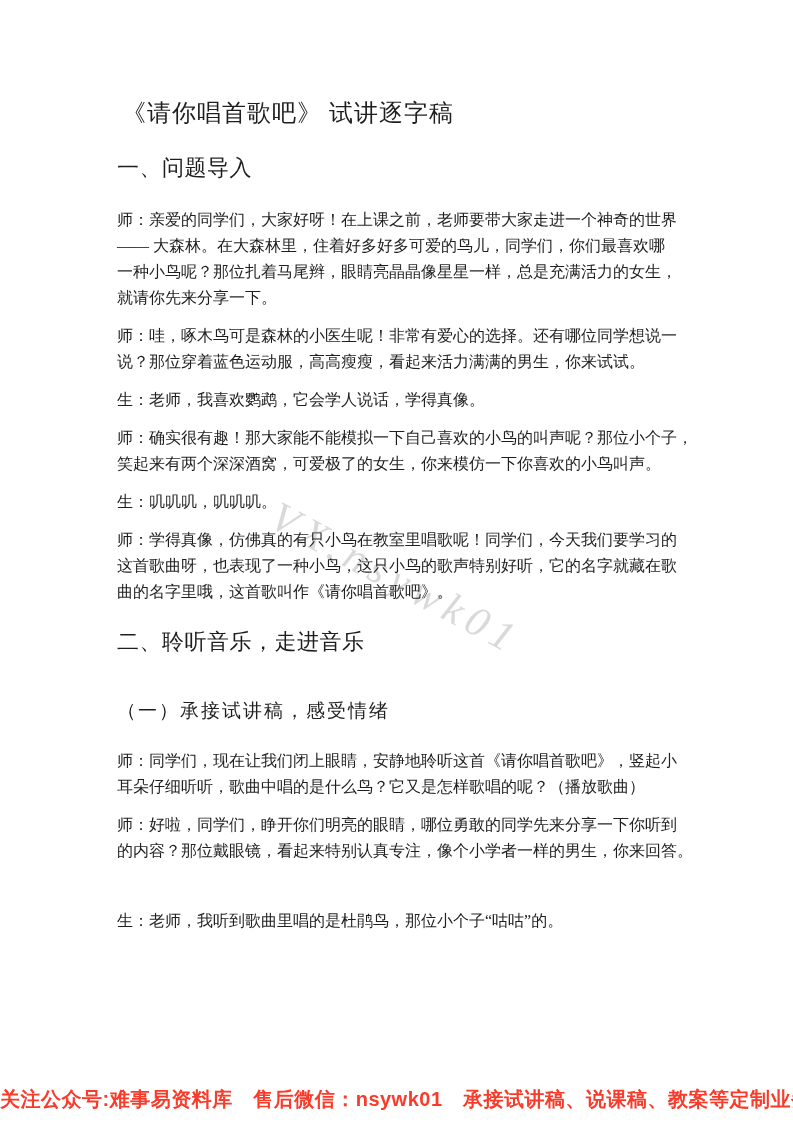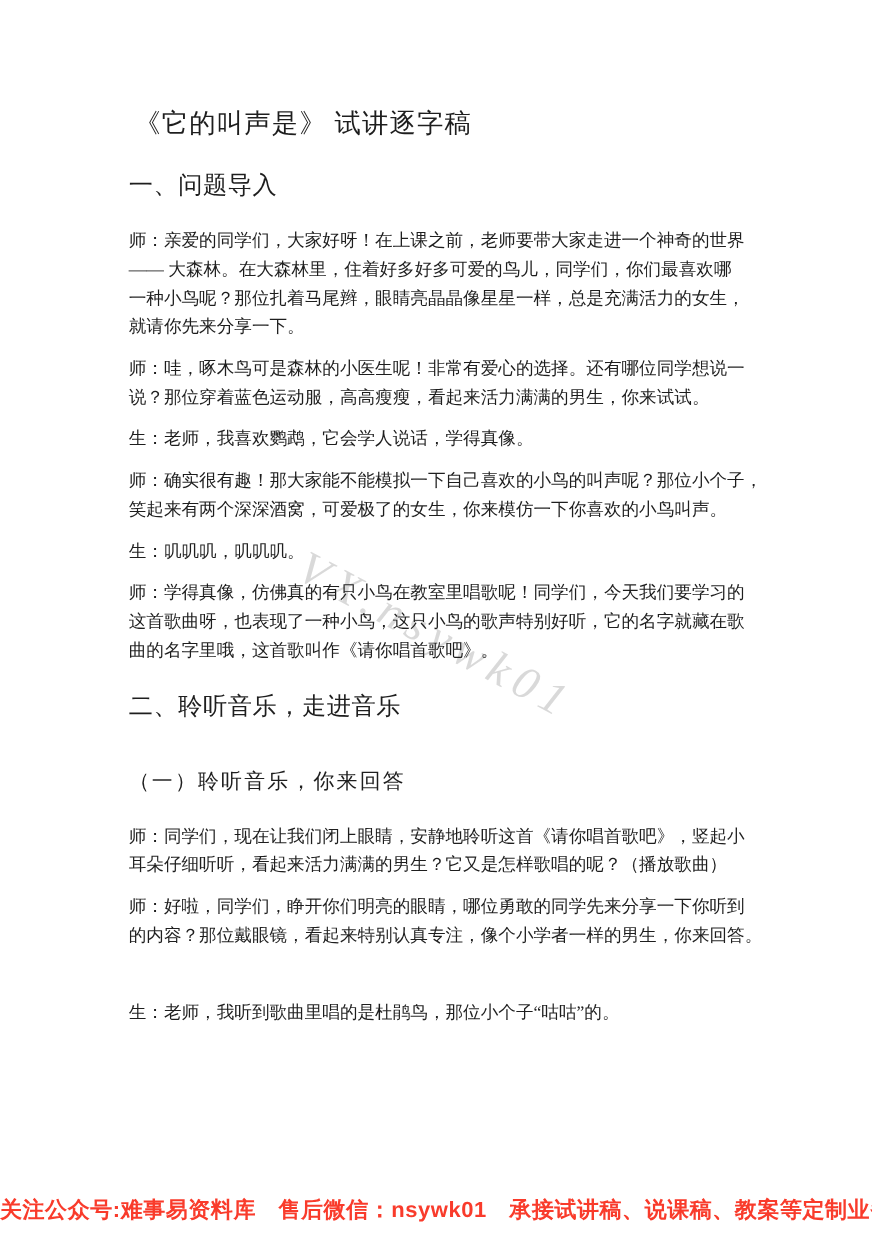--- a/index.html
+++ b/index.html
@@ -91,43 +91,43 @@
     z-index: 3;
   }
 </style>
 </head>
 <body>
 
 <div class="page">
   <div class="watermark">VX.nsywk01</div>
 
   <div class="content">
-    <h1 class="doc-title">《它的叫声是》 试讲逐字稿</h1>
+    <h1 class="doc-title">《请你唱首歌吧》 试讲逐字稿</h1>
     <div id="sections">
         <section class="section">
           <h2 class="section-heading">一、问题导入</h2>
           <p class="para">师：亲爱的同学们，大家好呀！在上课之前，老师要带大家走进一个神奇的世界
 —— 大森林。在大森林里，住着好多好多可爱的鸟儿，同学们，你们最喜欢哪
 一种小鸟呢？那位扎着马尾辫，眼睛亮晶晶像星星一样，总是充满活力的女生，
 就请你先来分享一下。</p>
           <p class="para">师：哇，啄木鸟可是森林的小医生呢！非常有爱心的选择。还有哪位同学想说一
 说？那位穿着蓝色运动服，高高瘦瘦，看起来活力满满的男生，你来试试。</p>
           <p class="para">生：老师，我喜欢鹦鹉，它会学人说话，学得真像。</p>
           <p class="para">师：确实很有趣！那大家能不能模拟一下自己喜欢的小鸟的叫声呢？那位小个子，
 笑起来有两个深深酒窝，可爱极了的女生，你来模仿一下你喜欢的小鸟叫声。</p>
           <p class="para">生：叽叽叽，叽叽叽。</p>
           <p class="para">师：学得真像，仿佛真的有只小鸟在教室里唱歌呢！同学们，今天我们要学习的
 这首歌曲呀，也表现了一种小鸟，这只小鸟的歌声特别好听，它的名字就藏在歌
 曲的名字里哦，这首歌叫作《请你唱首歌吧》。</p>
         </section>
         <section class="section">
           <h2 class="section-heading">二、聆听音乐，走进音乐</h2>
-          <h3 class="section-subheading">（一）聆听音乐，你来回答</h3>
+          <h3 class="section-subheading">（一）承接试讲稿，感受情绪</h3>
           <p class="para">师：同学们，现在让我们闭上眼睛，安静地聆听这首《请你唱首歌吧》，竖起小
-耳朵仔细听听，看起来活力满满的男生？它又是怎样歌唱的呢？（播放歌曲）</p>
+耳朵仔细听听，歌曲中唱的是什么鸟？它又是怎样歌唱的呢？（播放歌曲）</p>
           <p class="para">师：好啦，同学们，睁开你们明亮的眼睛，哪位勇敢的同学先来分享一下你听到
 的内容？那位戴眼镜，看起来特别认真专注，像个小学者一样的男生，你来回答。</p>
           <p class="para spacer">生：老师，我听到歌曲里唱的是杜鹃鸟，那位小个子“咕咕”的。</p>
         </section>
       </div>
   </div>
 
   <div class="footer" style="color: rgb(249, 59, 43);">关注公众号:难事易资料库　售后微信：nsywk01　承接试讲稿、说课稿、教案等定制业务</div>
 </div>
 

